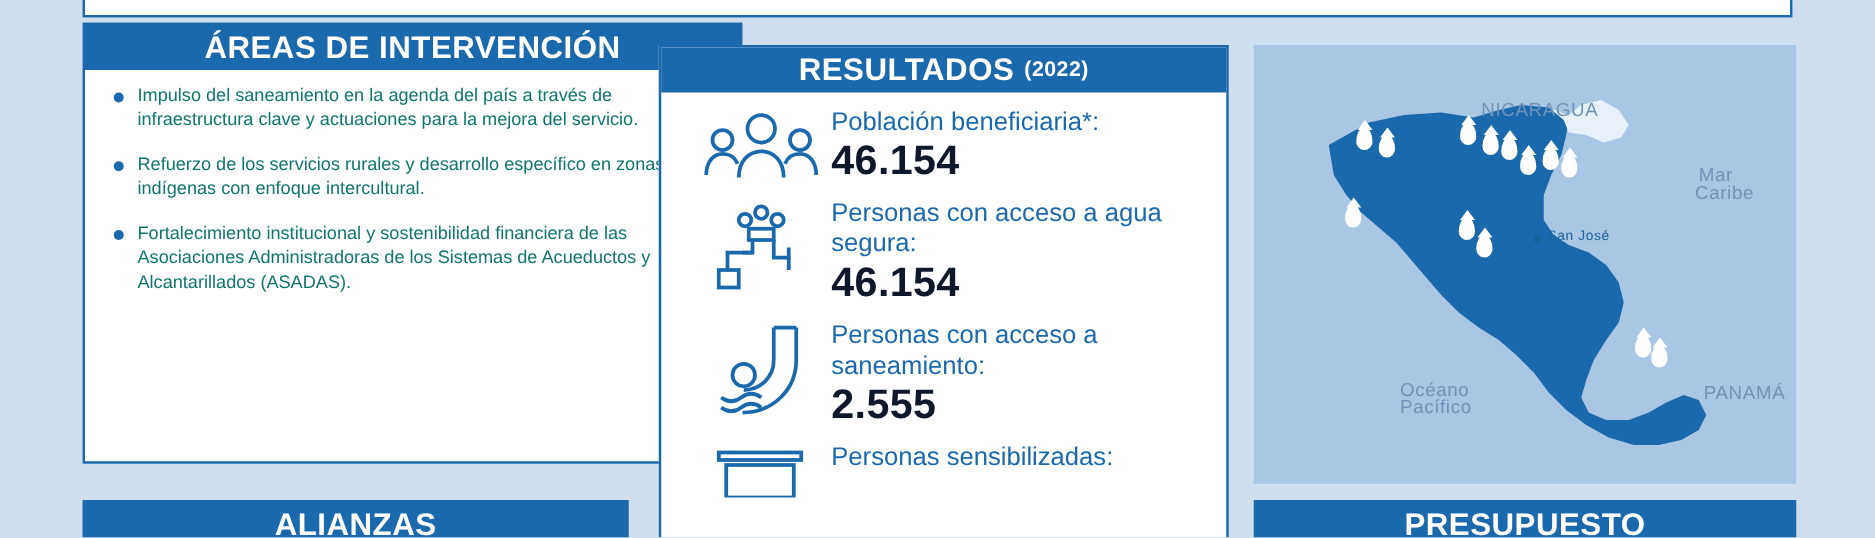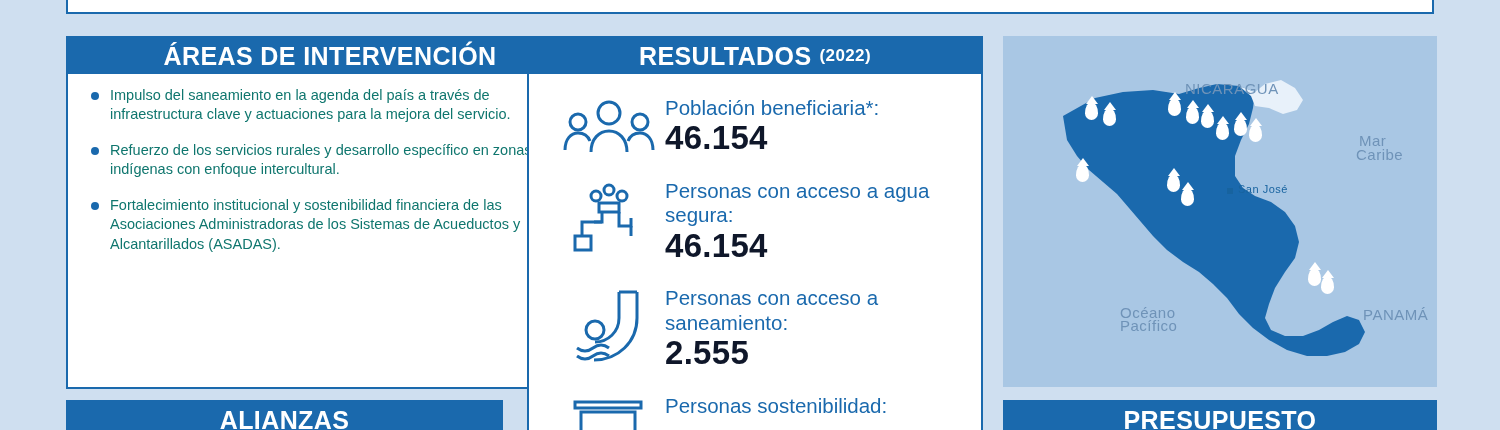--- a/index.html
+++ b/index.html
@@ -37,21 +37,21 @@
     letter-spacing: 0.4px;
     display: flex;
     align-items: center;
     justify-content: center;
   }
 
   
   .left-col {
     position: absolute;
     left: 66px;
-    top: 36px;
+    top: 18px;
     width: 528px;
     border-radius: 31px;
   }
   .left-box {
     background: #ffffff;
     border: 2px solid #1a69ad;
     box-sizing: border-box;
   }
   .left-header {
     height: 36px;
@@ -113,21 +113,21 @@
     font-size: 25px;
   }
   .mid-header .year {
     font-size: 17px;
     margin-left: 8px;
     font-weight: bold;
   }
   .result-row {
     display: flex;
     align-items: flex-start;
-    padding: 20px 0 0 24px;
+    padding: 10px 0 0 24px;
   }
   .result-icon {
     width: 112px;
     flex: 0 0 112px;
     display: flex;
     align-items: center;
     justify-content: center;
     padding-top: 6px;
   }
   .result-text {
@@ -290,21 +290,21 @@
     </div>
 
     <div class="result-row">
       <div class="result-icon">
         <svg width="80" height="40" viewBox="0 0 80 40" fill="none" stroke="#1a69ad" stroke-width="3">
           <rect x="6" y="4" width="66" height="6"></rect>
           <rect x="12" y="14" width="54" height="26"></rect>
         </svg>
       </div>
       <div class="result-text">
-        <div class="result-label">Personas sostenibilidad:</div>
+        <div class="result-label">Personas sensibilizadas:</div>
       </div>
     </div>
   </div>
 
   <div class="right-col">
     <div class="map-wrap">
 
       <svg width="434" height="351" viewBox="0 0 434 351" style="position:absolute;left:0;top:0;">
         <path fill="#1a69ad" d="M60,80 L92,62 L120,56 L150,54 L176,58 L196,52 L214,48 L236,50 L252,56 L250,72
                  L246,88 L238,104 L232,120 L232,140 L240,152 L252,160 L268,166 L282,176 L292,190

